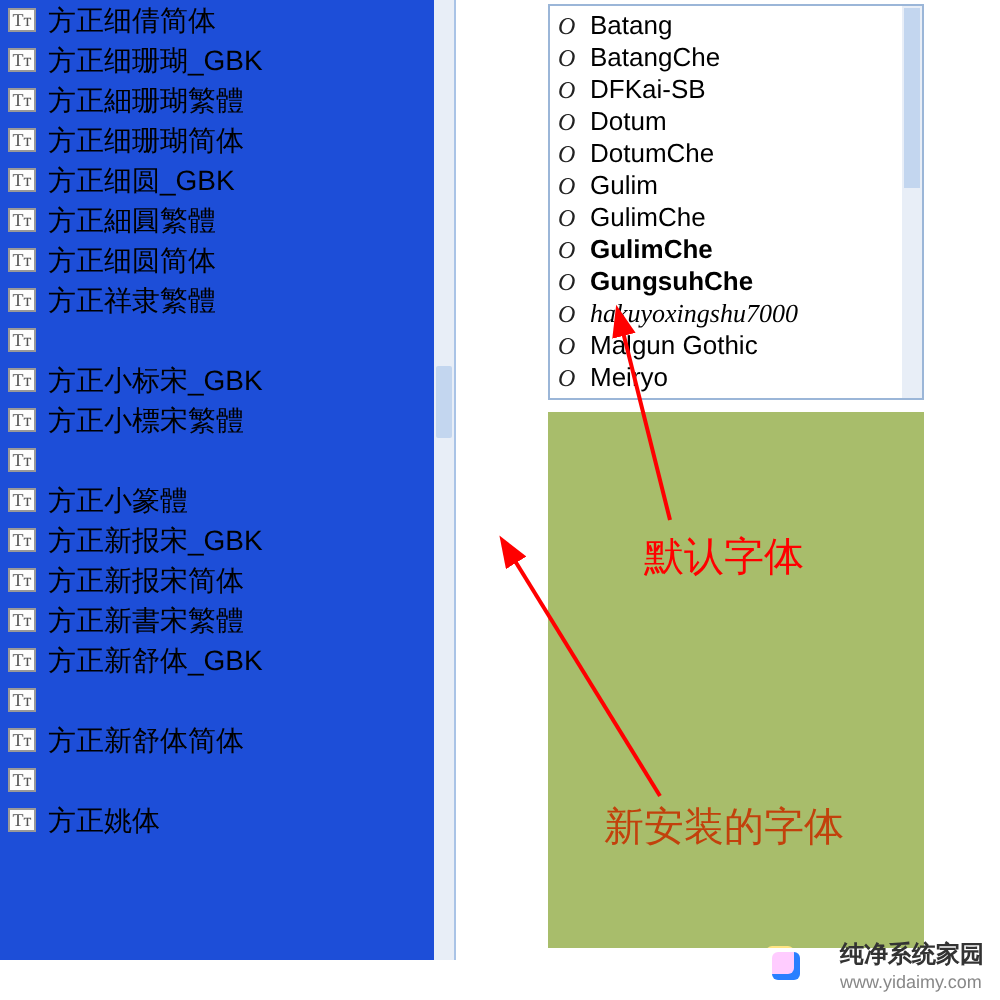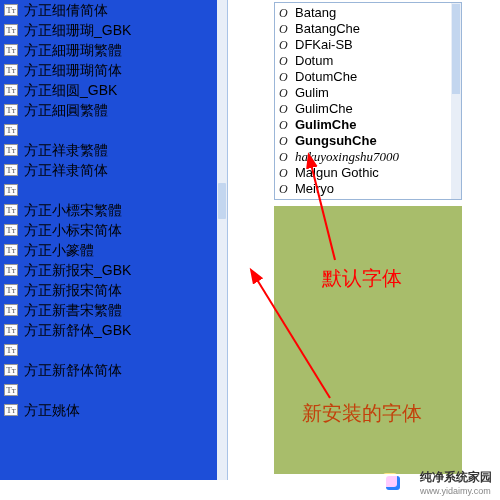--- a/index.html
+++ b/index.html
@@ -217,39 +217,39 @@
         <li class="font-item">
           <span class="font-icon">Tᴛ</span>
           <span>方正细圆_GBK</span>
         </li>
         <li class="font-item">
           <span class="font-icon">Tᴛ</span>
           <span>方正細圓繁體</span>
         </li>
         <li class="font-item">
           <span class="font-icon">Tᴛ</span>
+          <span>方正细圆简体</span>
         </li>
         <li class="font-item">
           <span class="font-icon">Tᴛ</span>
           <span>方正祥隶繁體</span>
         </li>
         <li class="font-item">
           <span class="font-icon">Tᴛ</span>
-          <span>方正祥隶简体</span>
-        </li>
-        <li class="font-item">
-          <span class="font-icon">Tᴛ</span>
+        </li>
+        <li class="font-item">
+          <span class="font-icon">Tᴛ</span>
+          <span>方正小标宋_GBK</span>
         </li>
         <li class="font-item">
           <span class="font-icon">Tᴛ</span>
           <span>方正小標宋繁體</span>
         </li>
         <li class="font-item">
           <span class="font-icon">Tᴛ</span>
-          <span>方正小标宋简体</span>
         </li>
         <li class="font-item">
           <span class="font-icon">Tᴛ</span>
           <span>方正小篆體</span>
         </li>
         <li class="font-item">
           <span class="font-icon">Tᴛ</span>
           <span>方正新报宋_GBK</span>
         </li>
         <li class="font-item">

